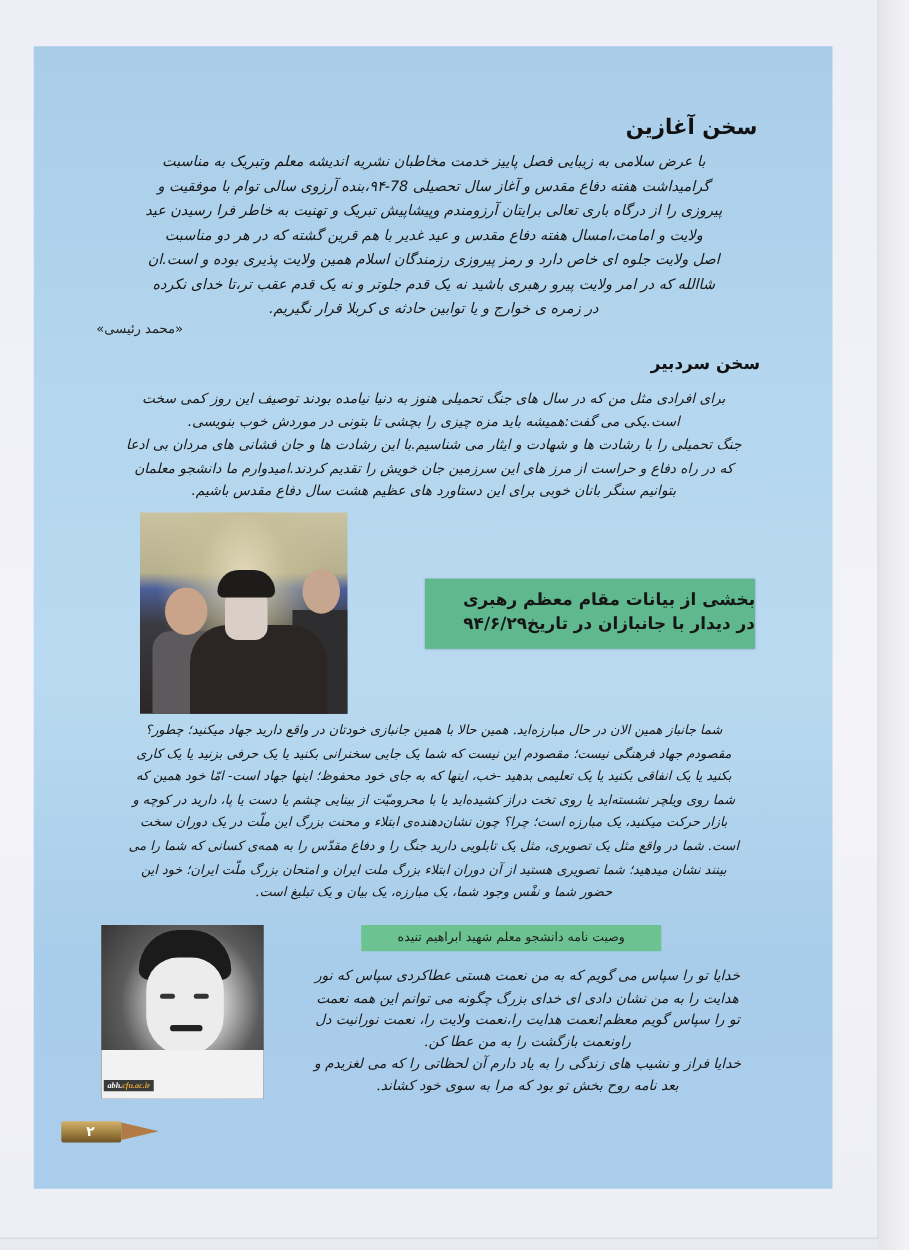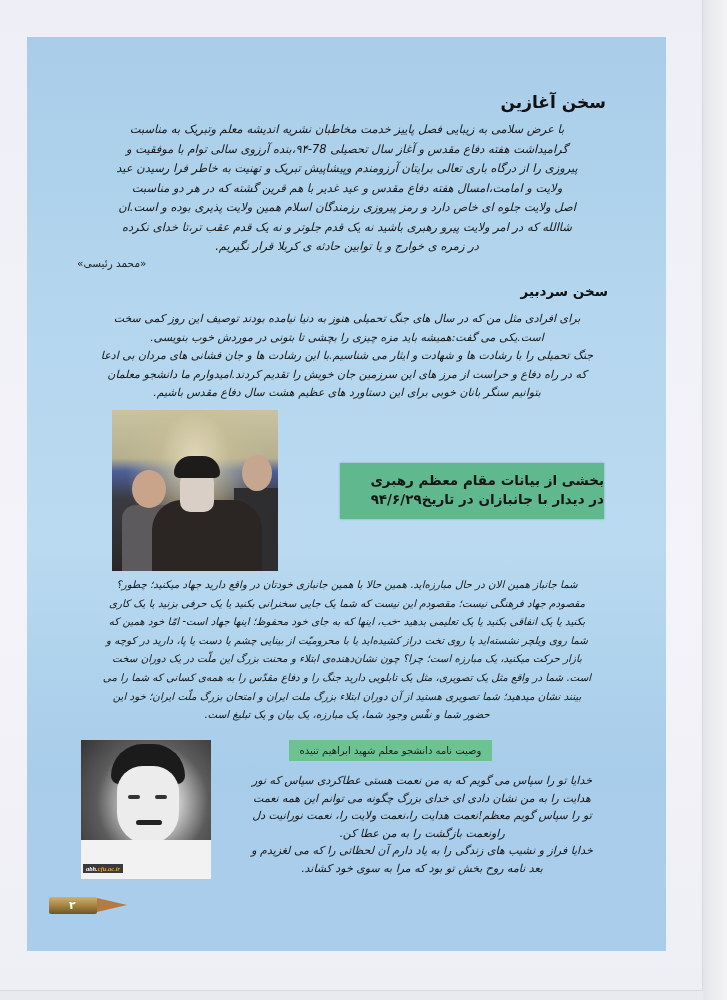--- a/index.html
+++ b/index.html
@@ -86,21 +86,21 @@
     .photo2 .eye2 { position: absolute; left: 74px; top: 55px; width: 12px; height: 4px; background: #333; border-radius: 3px; }
     .photo2 .mustache { position: absolute; left: 55px; top: 80px; width: 26px; height: 5px; background: #222; border-radius: 3px; }
     .photo2 .shirt { position: absolute; left: 0; top: 100px; width: 130px; height: 40px; background: #f2f2f2; }
     .photo2 .watermark {
       position: absolute; left: 2px; bottom: 6px; padding: 1px 3px;
       background: #3a3a3a; color: #fff; font-size: 6.5px; font-style: italic; font-weight: bold;
       font-family: Liberation Serif, serif;
     }
     .photo2 .watermark .wm-accent { color: #e5a63a; }
     .banner2 {
-      position: absolute; left: 262px; top: 703px; width: 203px; height: 21px;
+      position: absolute; left: 262px; top: 703px; width: 240px; height: 21px;
       background: #6cc391;
       direction: rtl; text-align: center;
       font-size: 10px; line-height: 21px; color: #1d1d1d;
     }
     .para4 {
       position: absolute; left: 170px; top: 735px; width: 450px;
       font-family: "DejaVu Serif", serif; font-size: 11px; line-height: 17.5px;
     }
     .para4 .line { display: block; white-space: nowrap; }
     .bullet {

